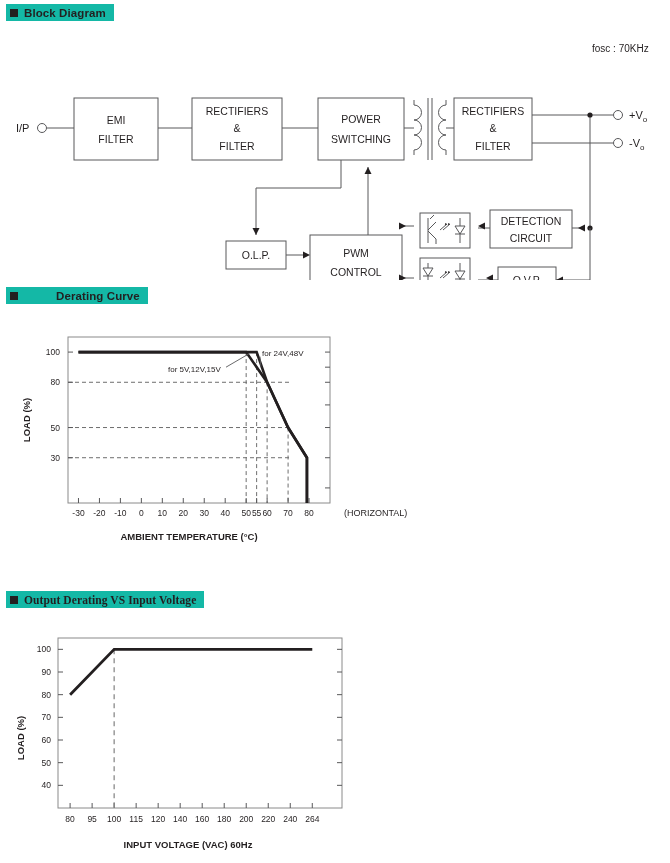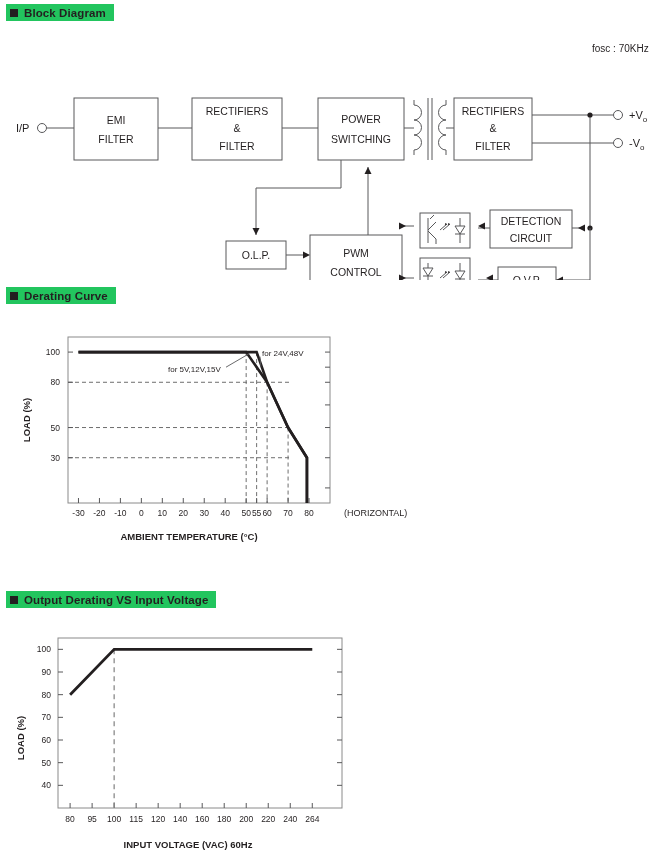--- a/index.html
+++ b/index.html
@@ -14,43 +14,43 @@
     font-family: "Liberation Sans", sans-serif;
     color: #000000;
     overflow: hidden;
   }
 
   
   .section-header {
     position: absolute;
     display: inline-flex;
     align-items: center;
-    background: #22c55e;
+    background: #14b8a6;
     height: 17px;
     padding: 0 8px 0 4px;
     box-sizing: border-box;
   }
   .section-header .bullet {
     width: 8px;
     height: 8px;
     background: #231f20;
     margin-right: 6px;
     display: inline-block;
   }
   .section-header .stitle {
     font-size: 11.5px;
     font-weight: bold;
     color: #231f20;
     letter-spacing: 0.1px;
     white-space: nowrap;
   }
 
   #hdr-block   { left: 6px;  top: 4px; }
-  #hdr-derate  { left: 6px;  top: 287px; }
-  #hdr-outderate { left: 6px; top: 591px; }
+  #hdr-derate  { left: 6px;  top: 287px; gap: 32px; }
+  #hdr-outderate { left: 6px; top: 591px; font-family: Liberation Serif, serif; }
 
   
   #block-diagram {
     position: absolute;
     left: 0; top: 30px;
     width: 570px; height: 250px;
   }
   #block-diagram svg { display: block; }
 
   .bd-box-text {

